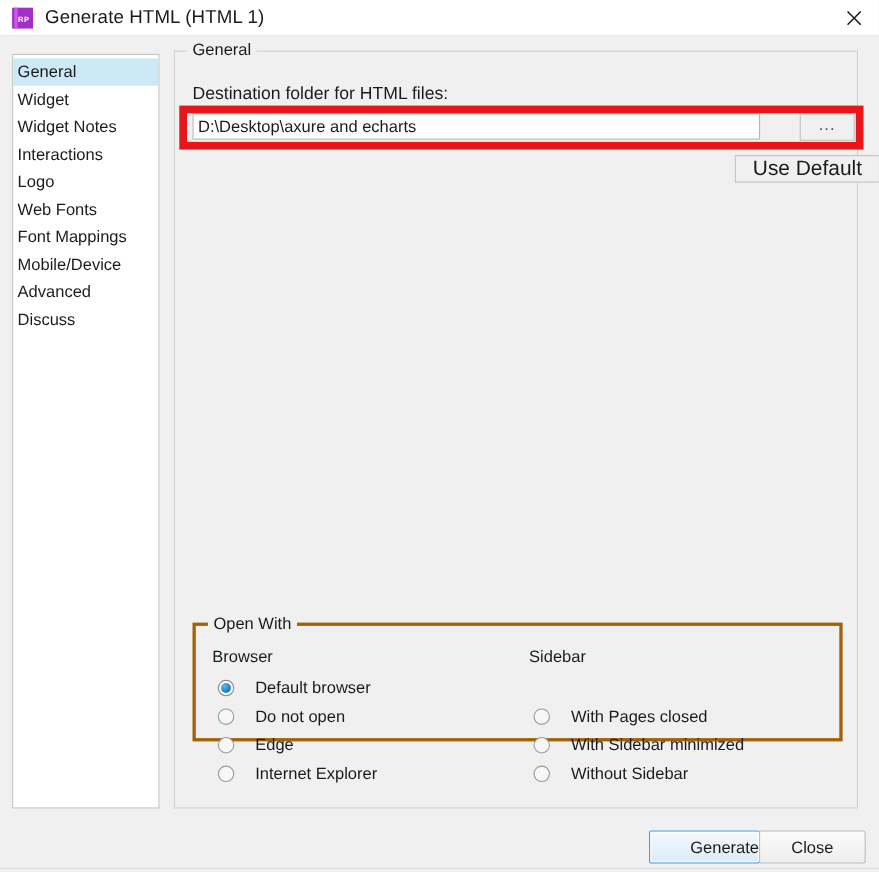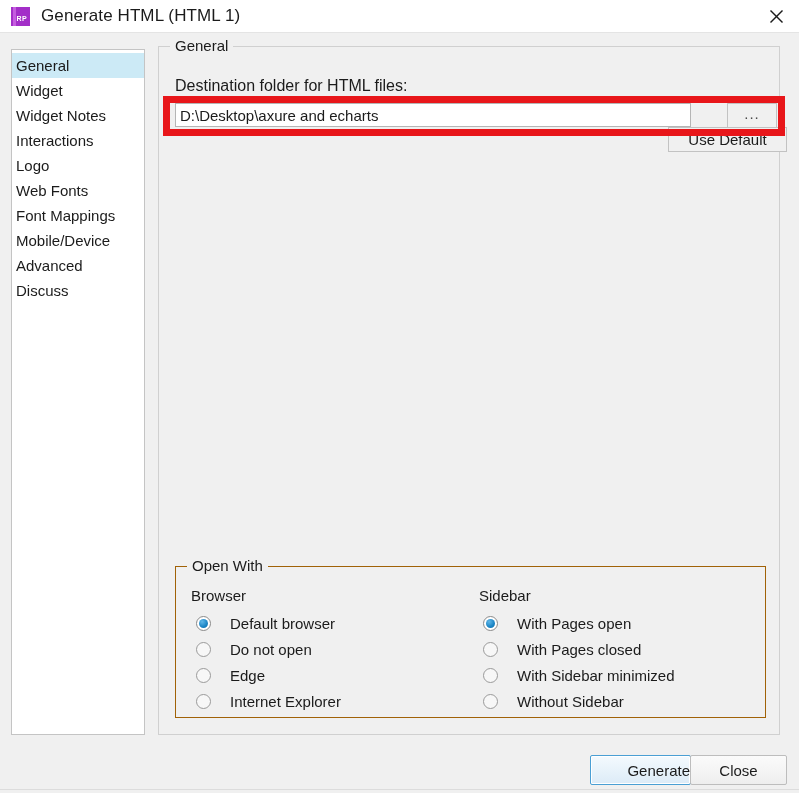--- a/index.html
+++ b/index.html
@@ -155,26 +155,26 @@
     display: flex;
     align-items: center;
     justify-content: center;
     cursor: default;
     letter-spacing: 1px;
     padding-bottom: 5px;
   }
 
   #use-default-button {
     position: absolute;
-    left: 668px; top: 127px;
-    width: 119px; height: 25px;
+    left: 668px; top: 141px;
+    width: 132px; height: 25px;
     box-sizing: border-box;
     border: 1px solid #c2c2c2;
     background: #f0f0f0;
-    font-size: 15px;
+    font-size: 19px;
     color: #1b1b1b;
     display: flex;
     align-items: center;
     justify-content: center;
     cursor: default;
   }
 
   
   #highlight-box {
     position: absolute;
@@ -183,22 +183,22 @@
     box-sizing: border-box;
     border: 7px solid #e8161a;
     pointer-events: none;
   }
 
   
   #openwith-group {
     position: absolute;
     left: 175px; top: 566px;
     width: 591px;
-    height: 152px;
-    border: 1px solid #a16207;
+    height: 108px;
+    border: 3px solid #a16207;
     box-sizing: border-box;
   }
   .col-heading {
     position: absolute;
     font-size: 15px;
     color: #1b1b1b;
     white-space: nowrap;
   }
   #browser-heading { left: 15px; top: 20px; }
   #sidebar-heading { left: 303px; top: 20px; }
@@ -362,24 +362,20 @@
   </div>
   <div class="radio-row" style="left:20px; top:97px;">
     <span class="radio-mark"></span>
     <span class="radio-label">Edge</span>
   </div>
   <div class="radio-row" style="left:20px; top:123px;">
     <span class="radio-mark"></span>
     <span class="radio-label">Internet Explorer</span>
   </div>
 
-  <div class="radio-row checked" style="left:307px; top:45px;">
-    <span class="radio-mark"></span>
-    <span class="radio-label">With Pages open</span>
-  </div>
   <div class="radio-row" style="left:307px; top:71px;">
     <span class="radio-mark"></span>
     <span class="radio-label">With Pages closed</span>
   </div>
   <div class="radio-row" style="left:307px; top:97px;">
     <span class="radio-mark"></span>
     <span class="radio-label">With Sidebar minimized</span>
   </div>
   <div class="radio-row" style="left:307px; top:123px;">
     <span class="radio-mark"></span>

